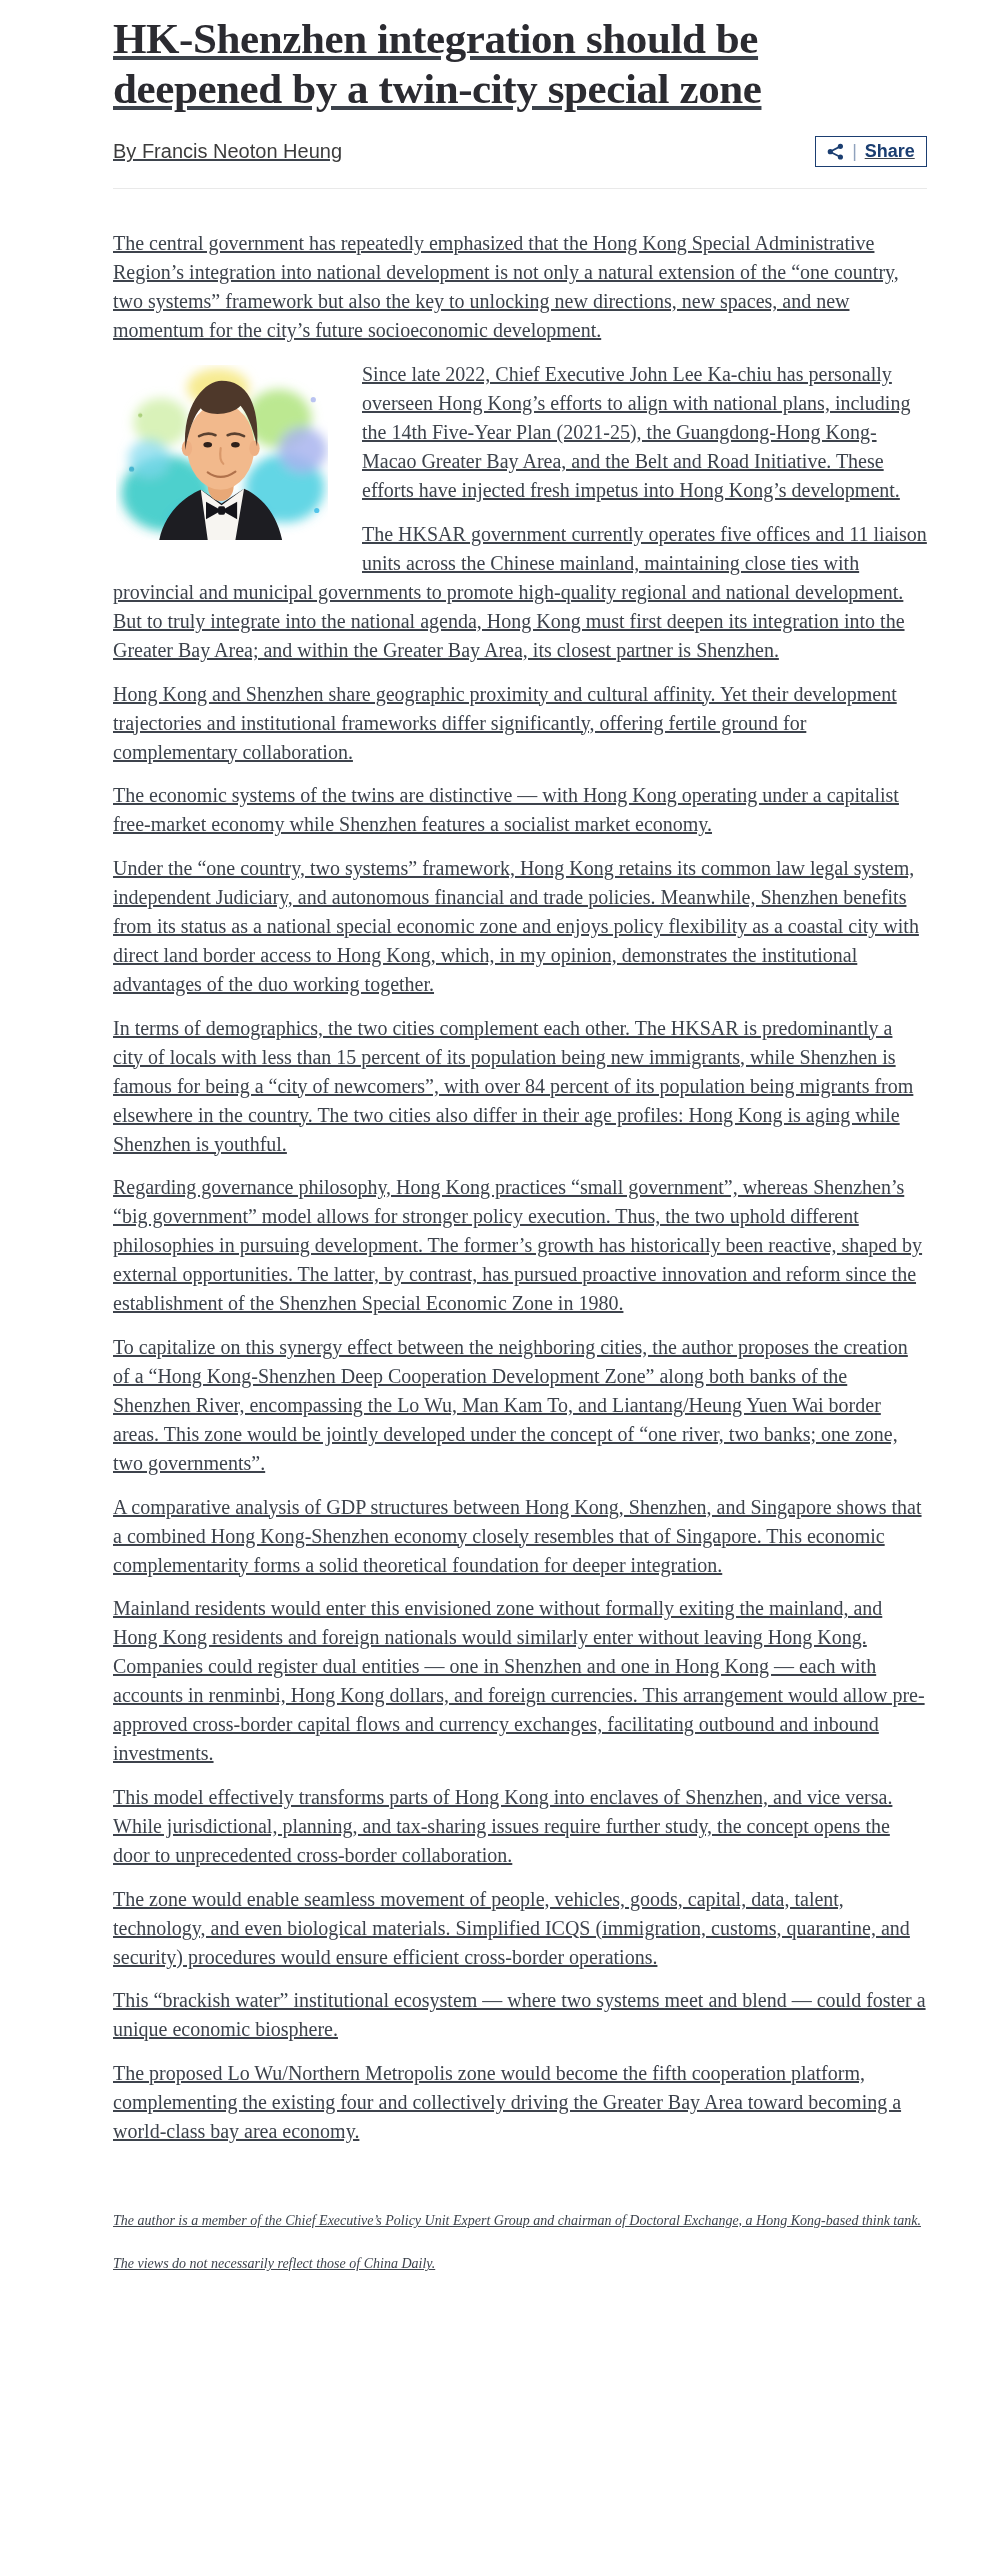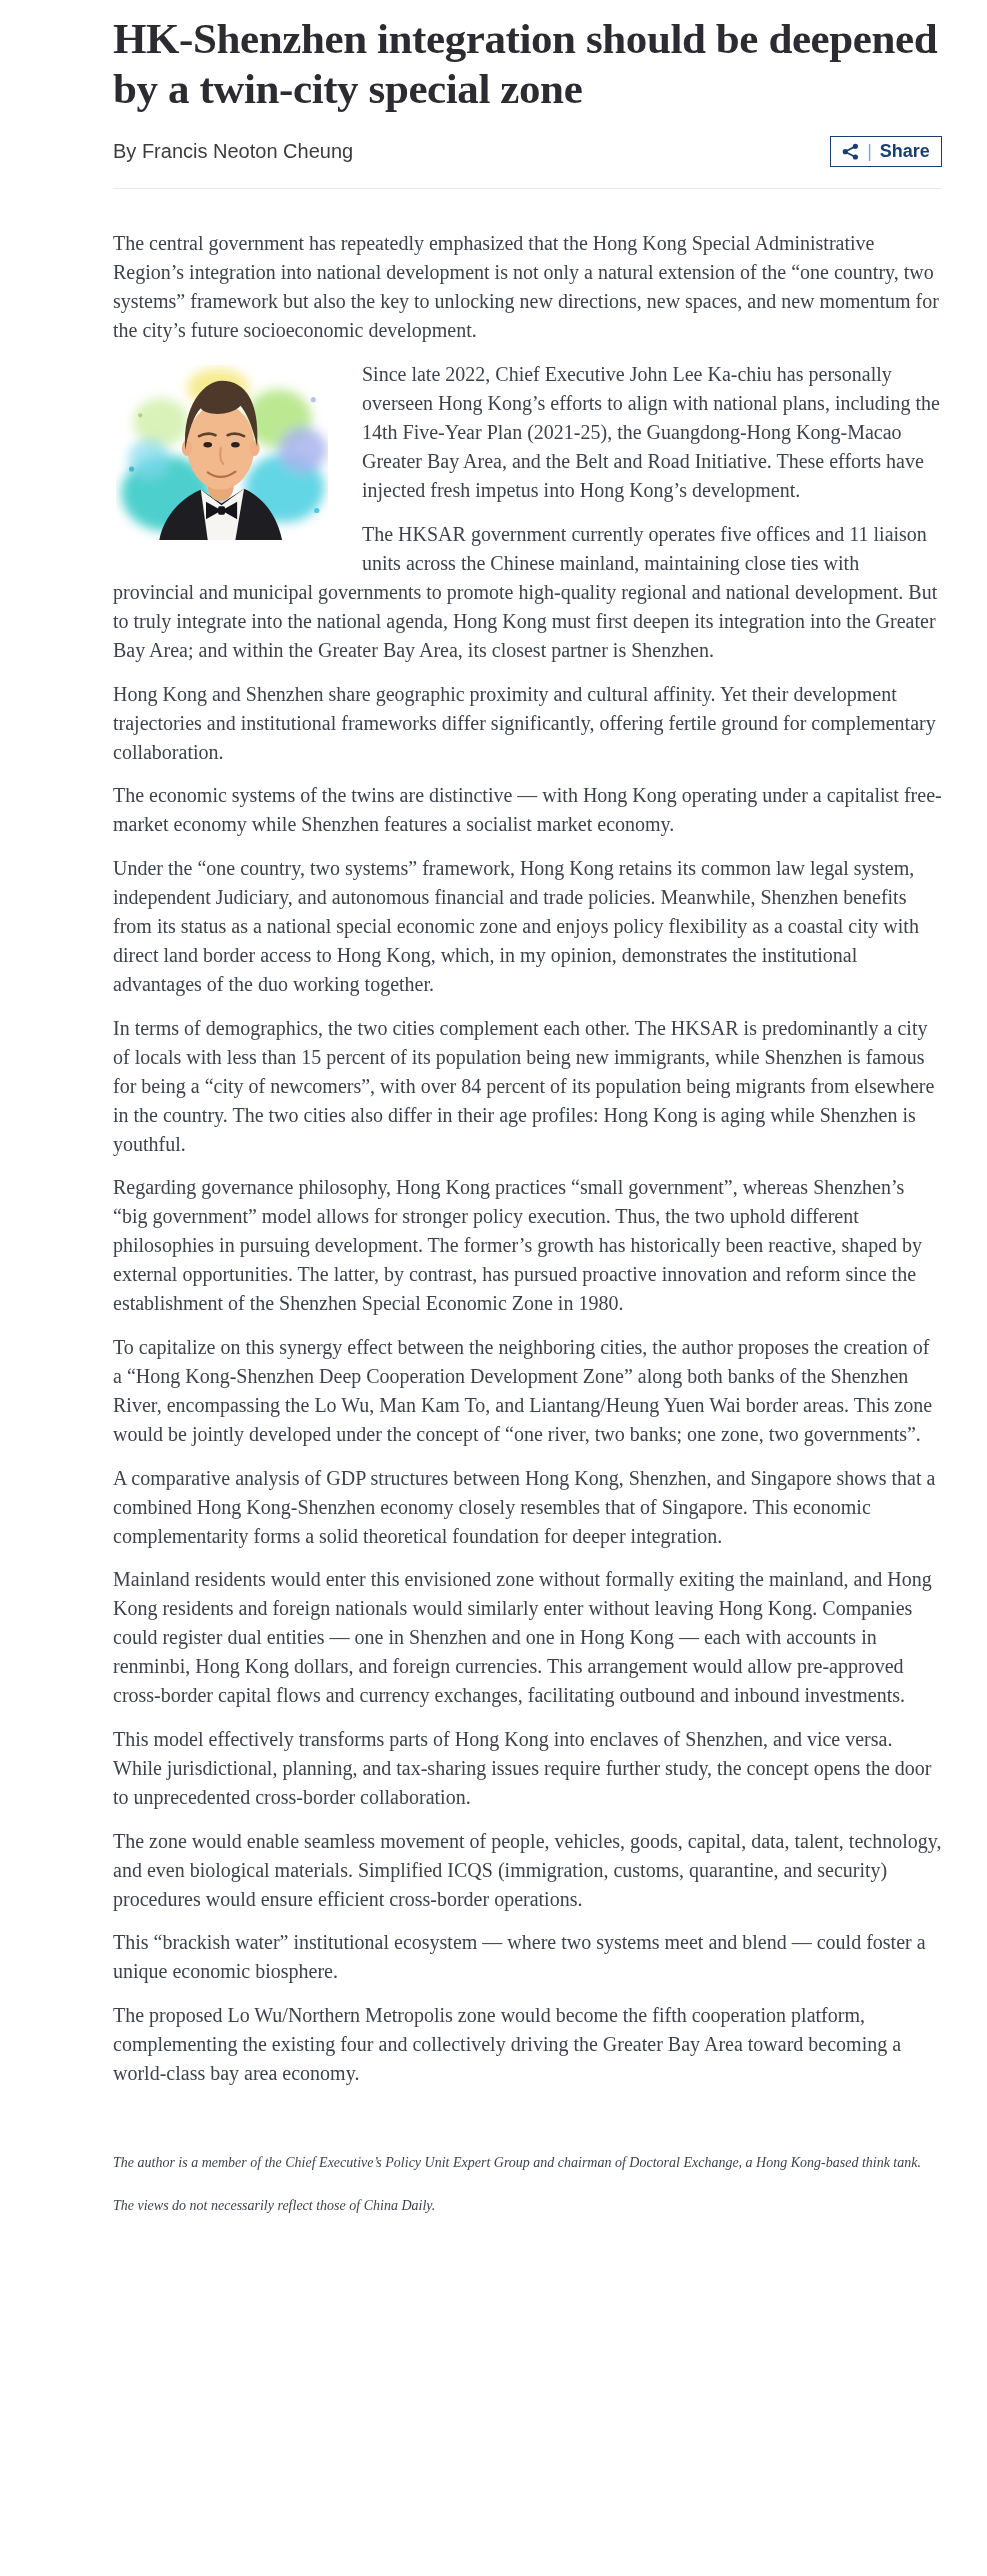--- a/index.html
+++ b/index.html
@@ -4,21 +4,22 @@
 <style>
   * { margin: 0; padding: 0; box-sizing: border-box; }
   html, body { background: #ffffff; }
   body {
     width: 988px;
     min-height: 2576px;
     font-family: "Liberation Serif", serif;
     color: #3d434c;
   }
   .page {
-    padding: 14px 46px 35px 113px; 
+    padding: 14px 61px 35px 113px; 
+    text-decoration: underline;
   }
   
   h1.title {
     font-family: "Liberation Serif", serif;
     font-weight: bold;
     font-size: 43px;
     line-height: 1.16;
     letter-spacing: -0.4px;
     color: #2b2b31;
     max-width: 831px;
@@ -91,21 +92,21 @@
   }
 </style>
 </head>
 <body>
 
 <div class="page">
 
   <header>
     <h1 class="title">HK-Shenzhen integration should be deepened by a twin-city special zone</h1>
     <div class="byline-row">
-      <span class="byline">By Francis Neoton Cheung</span>
+      <span class="byline">By Francis Neoton Heung</span>
       <button class="share-btn">
         <span class="share-ic">
           <svg width="17.3" height="17.3" viewBox="0 0 20 20">
             <circle cx="15.5" cy="3.8" r="3" fill="#1b3e71"></circle>
             <circle cx="3.8" cy="10" r="3" fill="#1b3e71"></circle>
             <circle cx="15.5" cy="16.2" r="3" fill="#1b3e71"></circle>
             <line x1="4.5" y1="9.5" x2="15" y2="4.2" stroke="#1b3e71" stroke-width="2"></line>
             <line x1="4.5" y1="10.6" x2="15" y2="15.8" stroke="#1b3e71" stroke-width="2"></line>
           </svg>
         </span>

